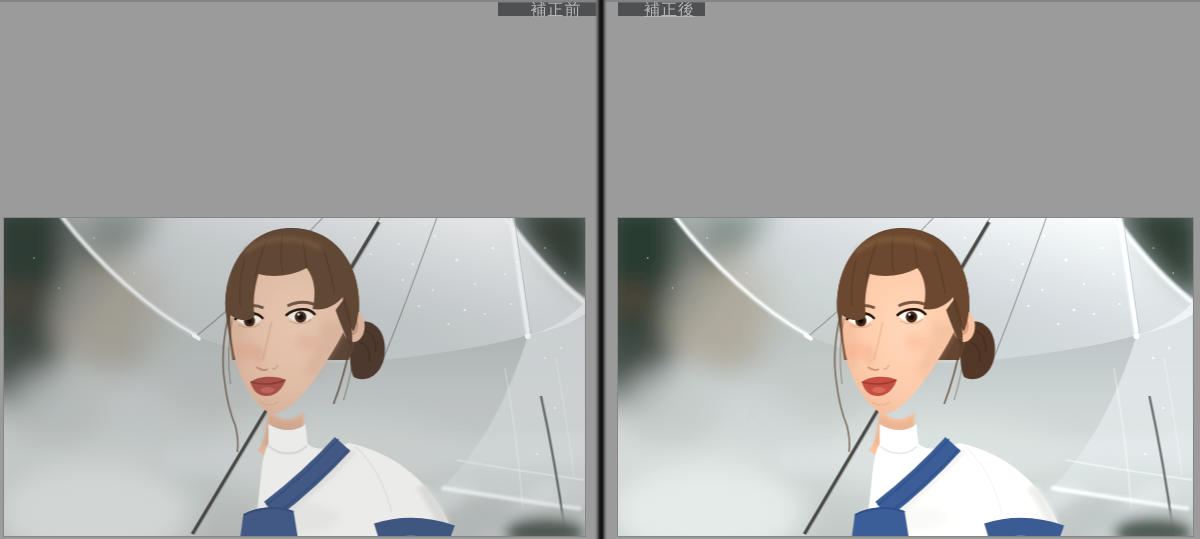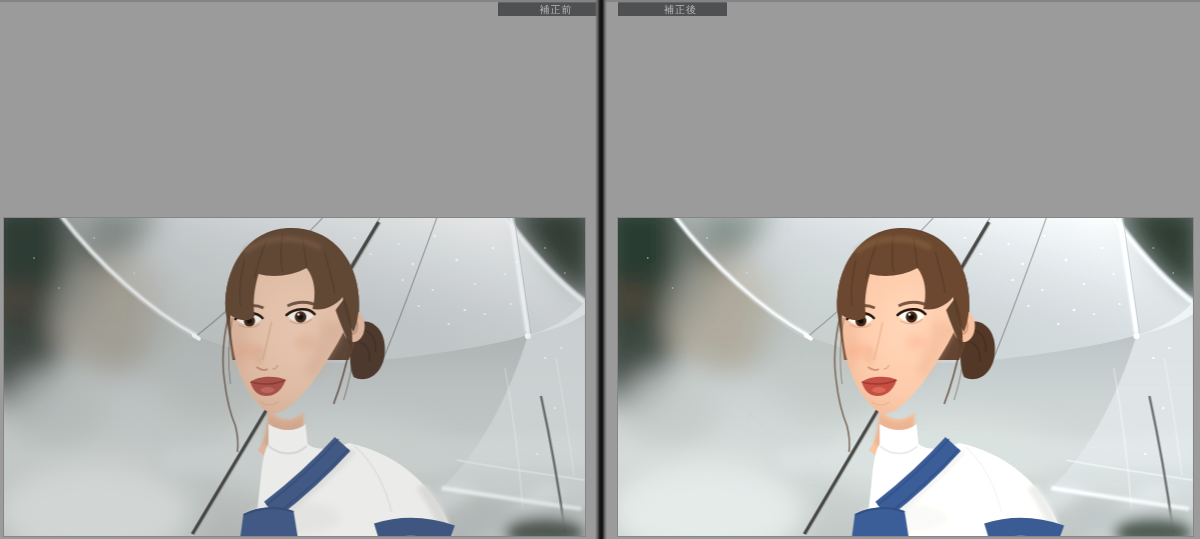--- a/index.html
+++ b/index.html
@@ -8,27 +8,27 @@
     background:#9b9b9b;
     font-family:"Liberation Sans","DejaVu Sans",sans-serif;
   }
   .top-line {
     position:absolute; left:0; top:0; width:1200px; height:2px;
     background:#848484;
   }
   .tab {
     position:absolute; top:2px; height:14px;
     background:#4f5052; color:#b2b6b6;
-    font-size:10px; line-height:14px; letter-spacing:1px;
+    font-size:16px; line-height:14px; letter-spacing:1px;
     text-align:center; box-sizing:border-box;
     border-top:1px solid #646568;
     padding-left:16px;
   }
   .tab--before { left:498px; width:100px; }
-  .tab--after  { left:618px; width:109px;  }
+  .tab--after  { left:618px; width:87px;text-decoration:underline;  }
   .divider {
     position:absolute; left:595px; top:0; width:12px; height:539px;
     background:linear-gradient(90deg,
       rgba(155,155,155,0) 0%, #6e6e6e 18%, #1a1a1a 40%,
       #0e0e0e 60%, #6e6e6e 82%, rgba(155,155,155,0) 100%);
   }
   .photo {
     position:absolute; top:218px; height:318px; overflow:hidden;
     box-shadow:0 0 0 1px rgba(70,70,70,0.25);
   }

